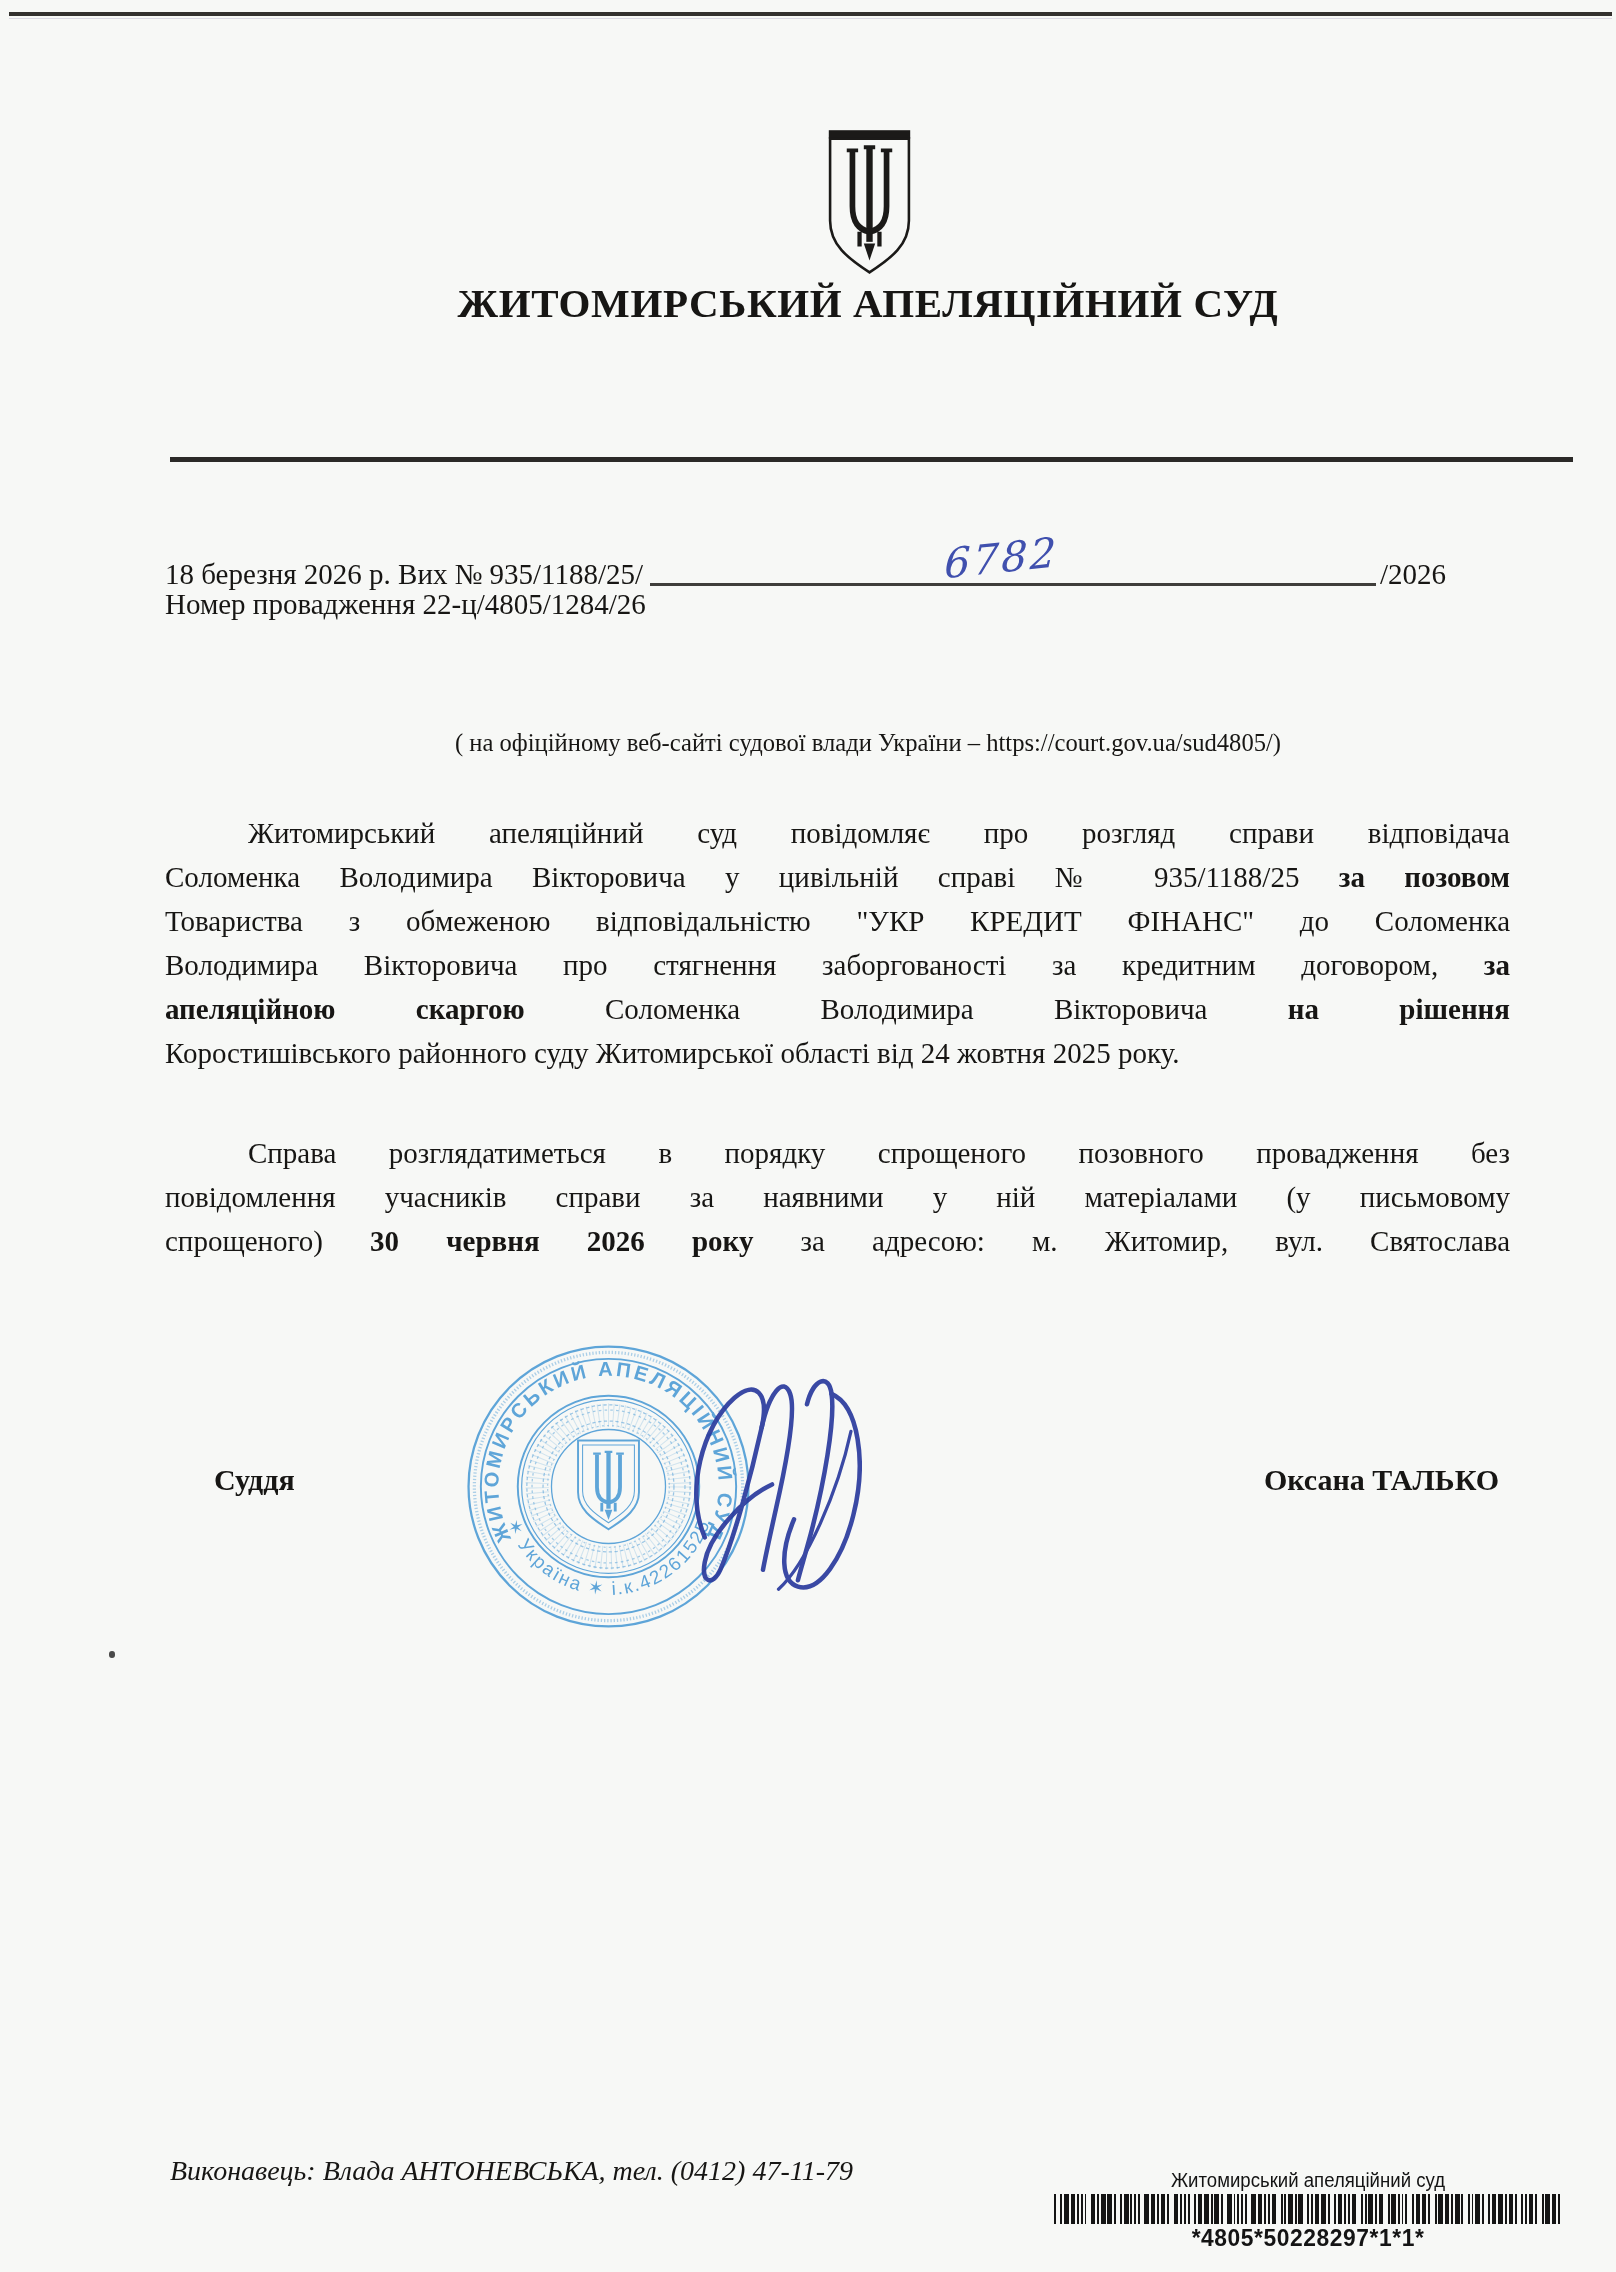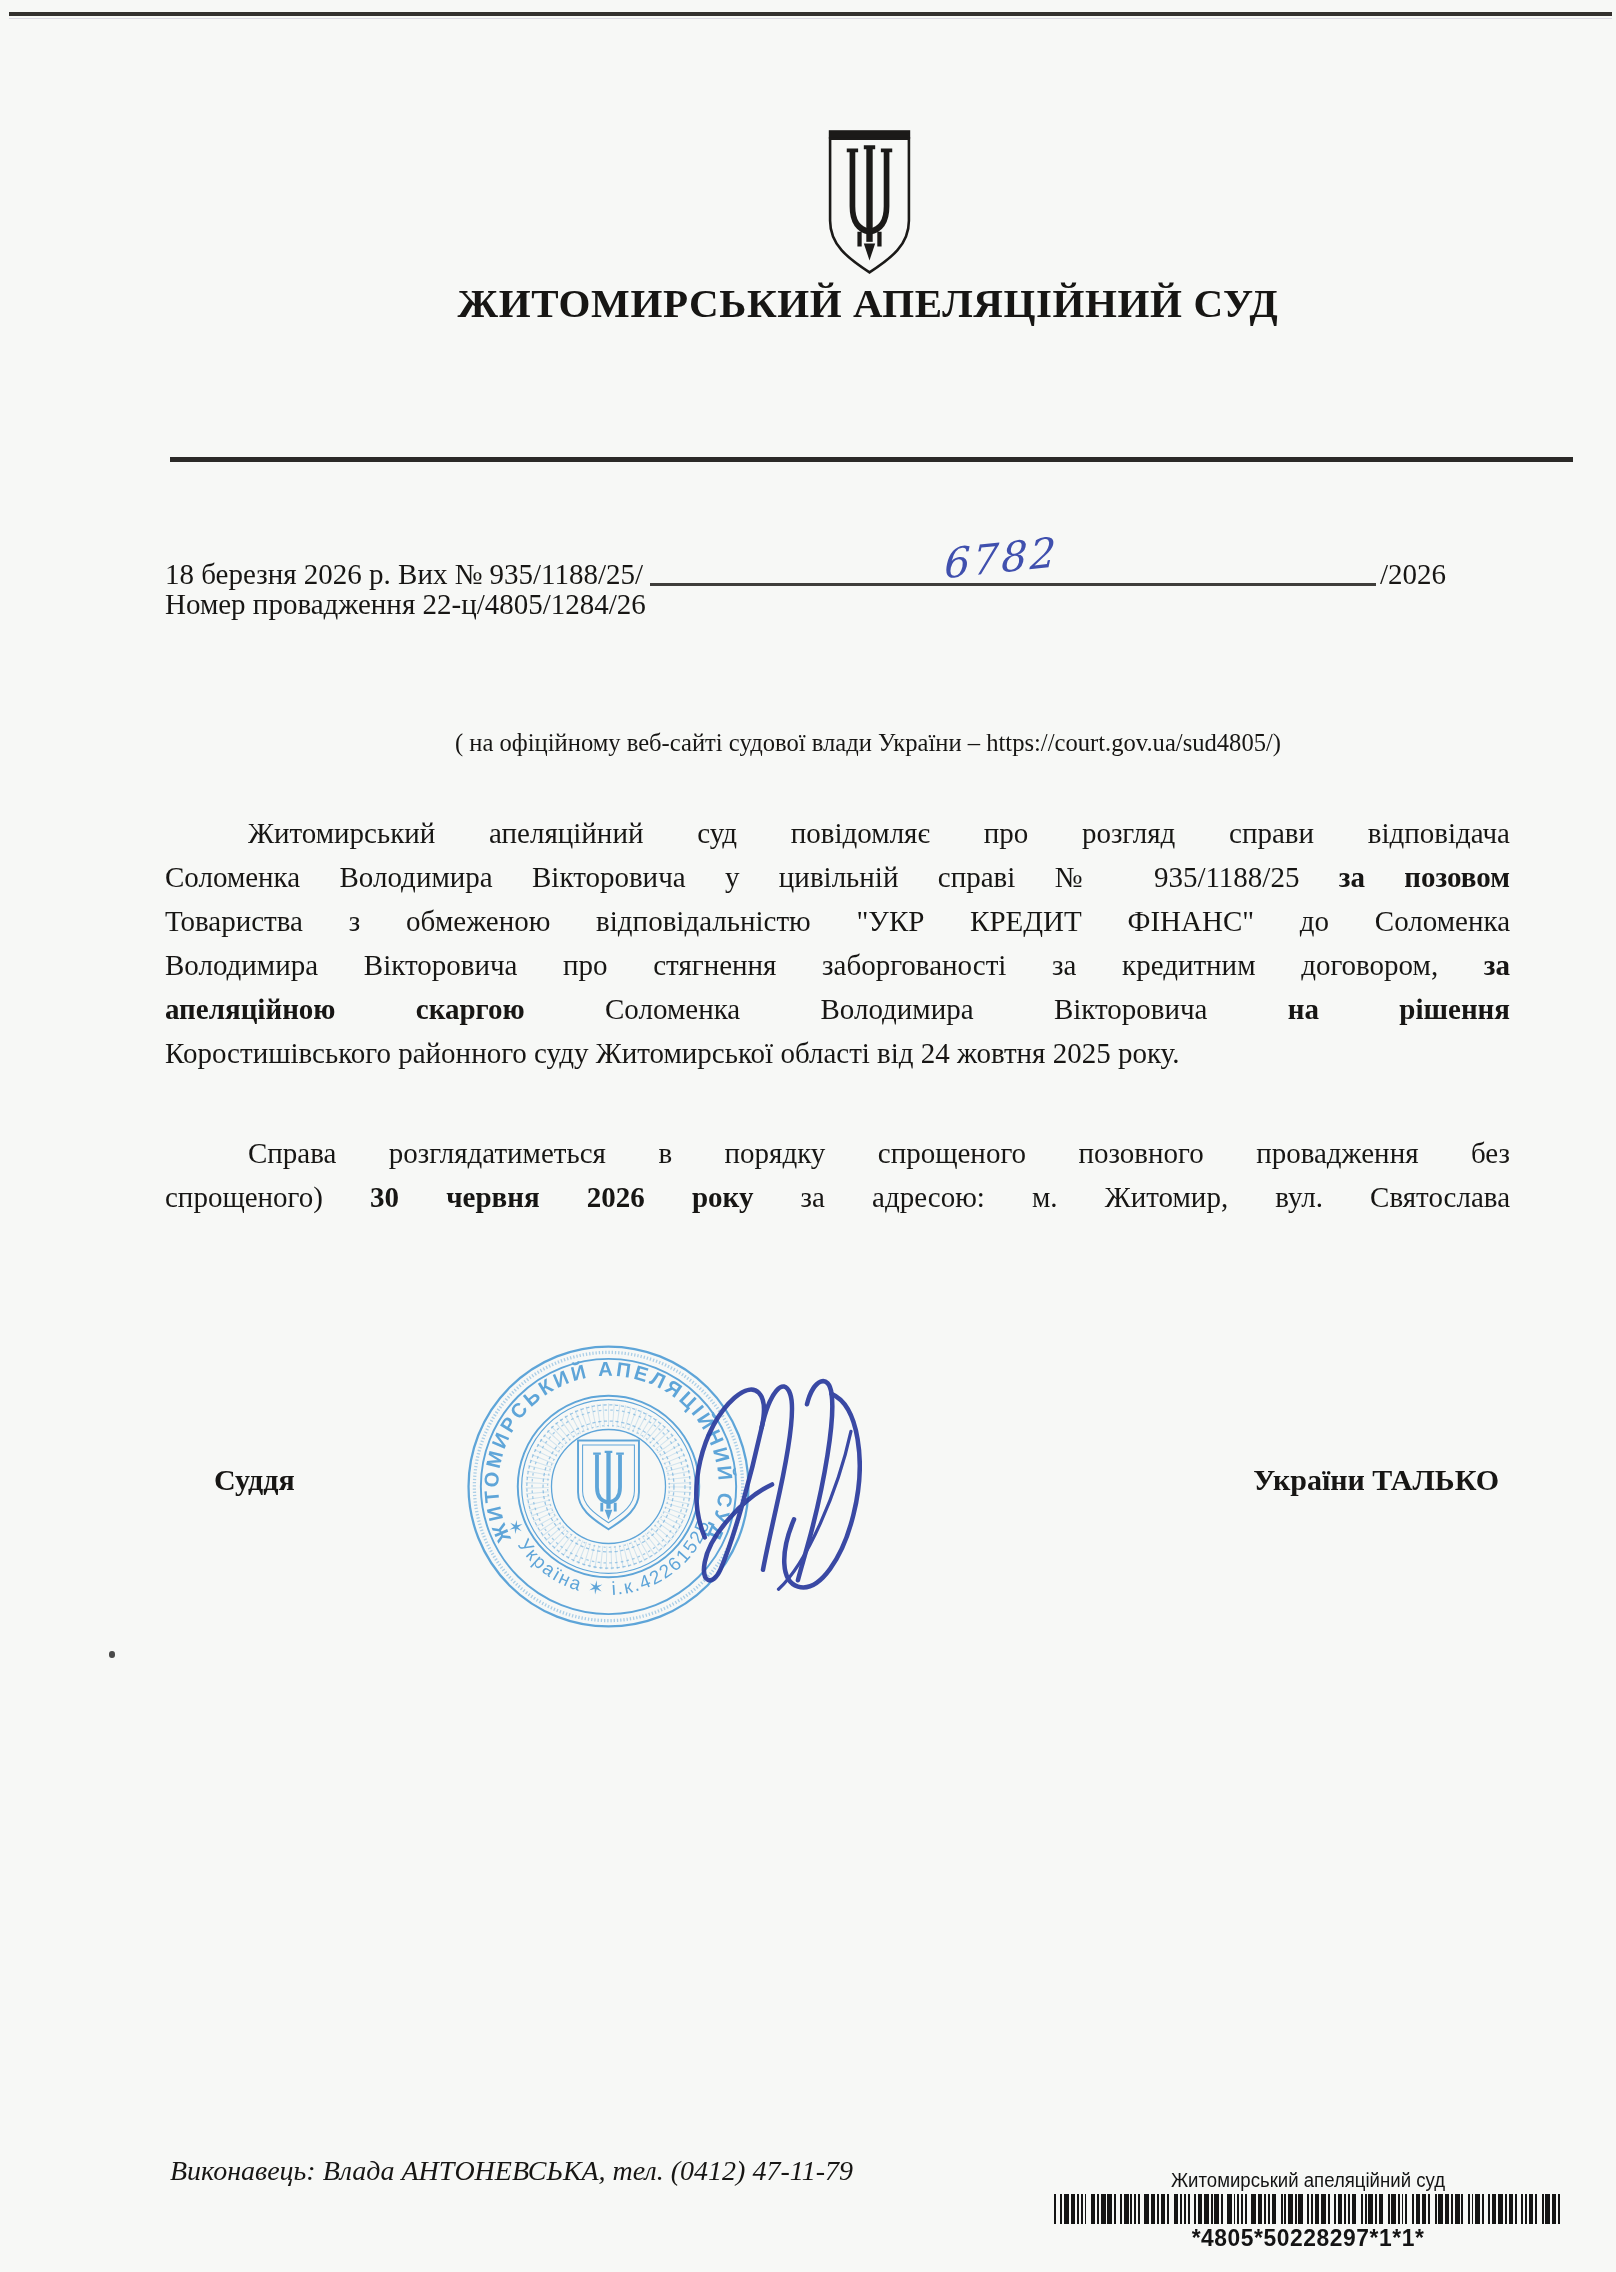--- a/index.html
+++ b/index.html
@@ -113,25 +113,26 @@
   <div id="para1" class="para">
       <div class="pline first"><span>Житомирський апеляційний суд повідомляє про розгляд справи відповідача</span></div>
       <div class="pline"><span>Соломенка Володимира Вікторовича у цивільній справі № 935/1188/25 </span><span class="b">за позовом</span></div>
       <div class="pline"><span>Товариства з обмеженою відповідальністю "УКР КРЕДИТ ФІНАНС" до Соломенка</span></div>
       <div class="pline"><span>Володимира Вікторовича про стягнення заборгованості за кредитним договором, </span><span class="b">за</span></div>
       <div class="pline"><span class="b">апеляційною скаргою</span><span> Соломенка Володимира Вікторовича </span><span class="b">на рішення</span></div>
       <div class="pline last"><span>Коростишівського районного суду Житомирської області від 24 жовтня 2025 року.</span></div>
     </div>
   <div id="para2" class="para">
       <div class="pline first"><span>Справа розглядатиметься в порядку спрощеного позовного провадження без</span></div>
+      <div class="pline"><span>повідомлення учасників справи за наявними у ній матеріалами (у письмовому</span></div>
       <div class="pline"><span>спрощеного) </span><span class="b">30 червня 2026 року</span><span> за адресою: м. Житомир, вул. Святослава</span></div>
     </div>
 
   <div id="judge-label">Суддя</div>
-  <div id="judge-name">України ТАЛЬКО</div>
+  <div id="judge-name">Оксана ТАЛЬКО</div>
 
   <svg id="stamp" width="289" height="289" viewBox="0 0 446 446" color="#4a9ad5">
     <g fill="none" stroke="currentColor">
       <circle cx="223" cy="223" r="216" stroke-width="3.5"></circle>
       <circle cx="223" cy="223" r="207" stroke-width="5" stroke-dasharray="2 3" opacity=".5"></circle>
       <circle cx="223" cy="223" r="197" stroke-width="3"></circle>
       <circle cx="223" cy="223" r="140" stroke-width="3"></circle>
       <circle cx="223" cy="223" r="134" stroke-width="1.8"></circle>
       <circle cx="223" cy="223" r="126" stroke-width="2" stroke-dasharray="5 4" opacity=".6"></circle>
       <circle cx="223" cy="223" r="118" stroke-width="2" stroke-dasharray="4 5" opacity=".55"></circle>

